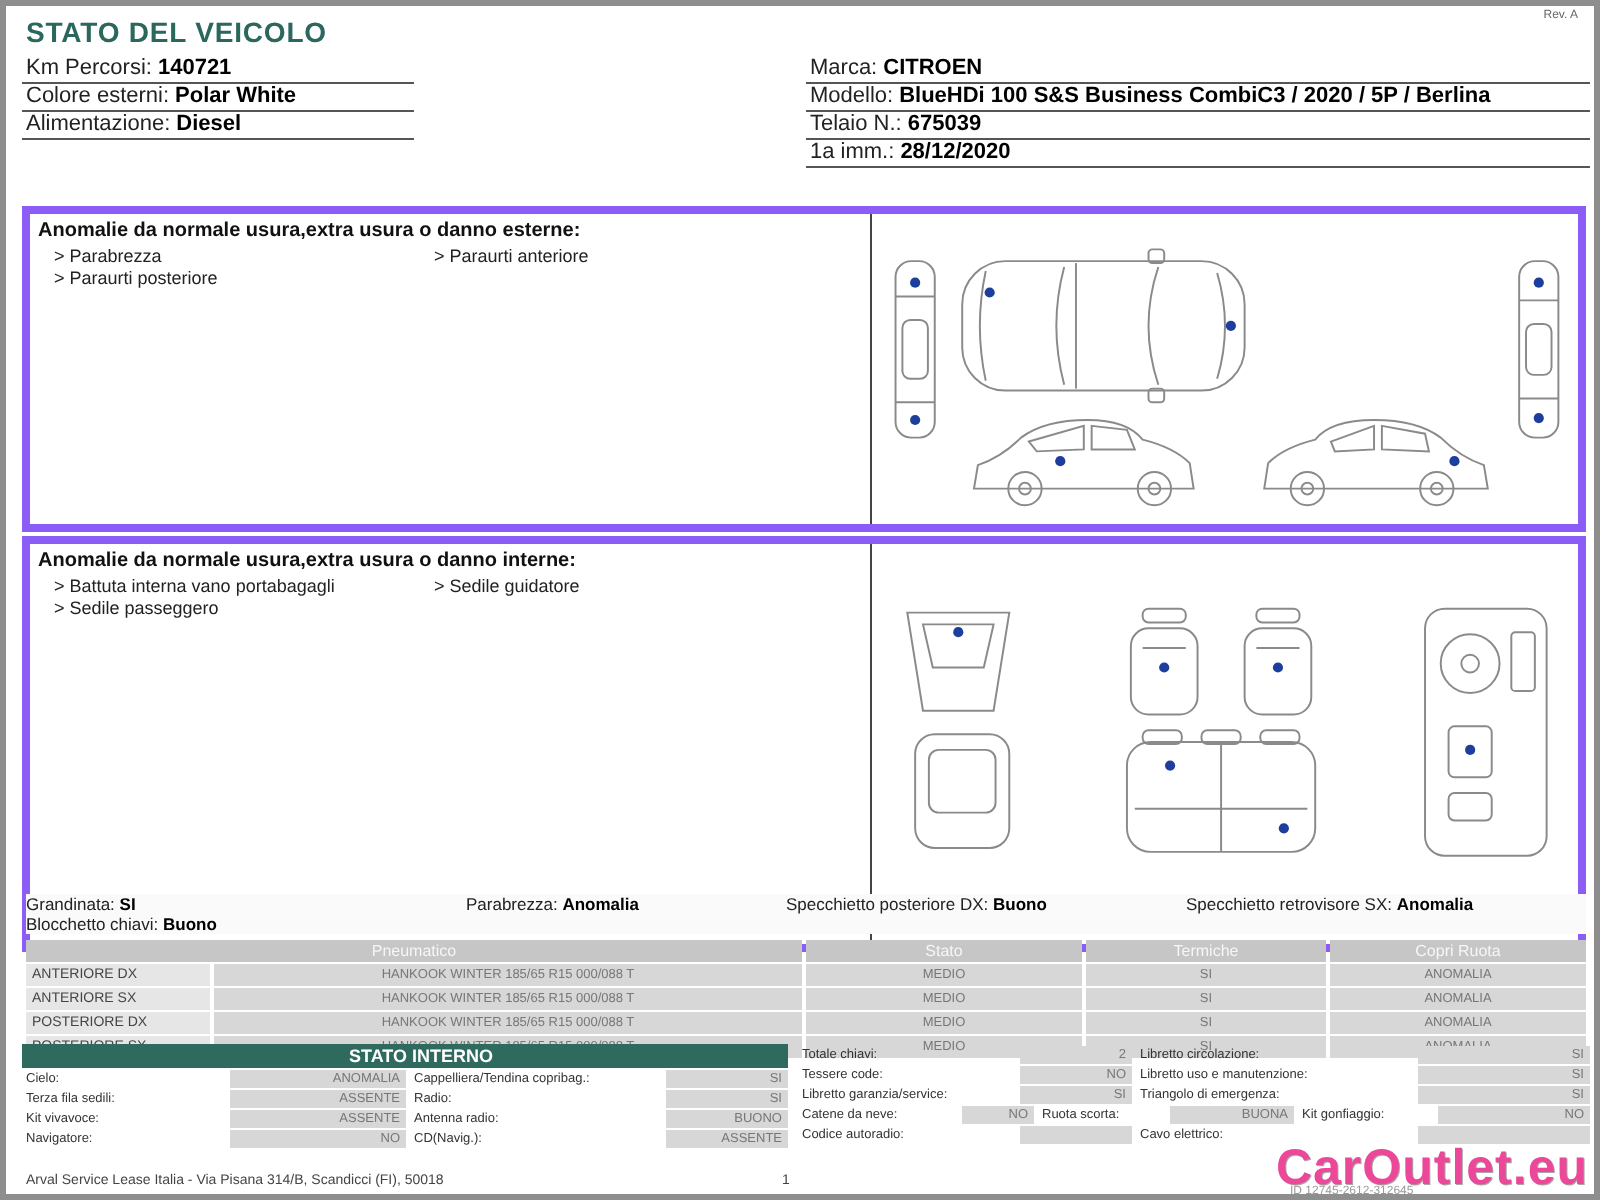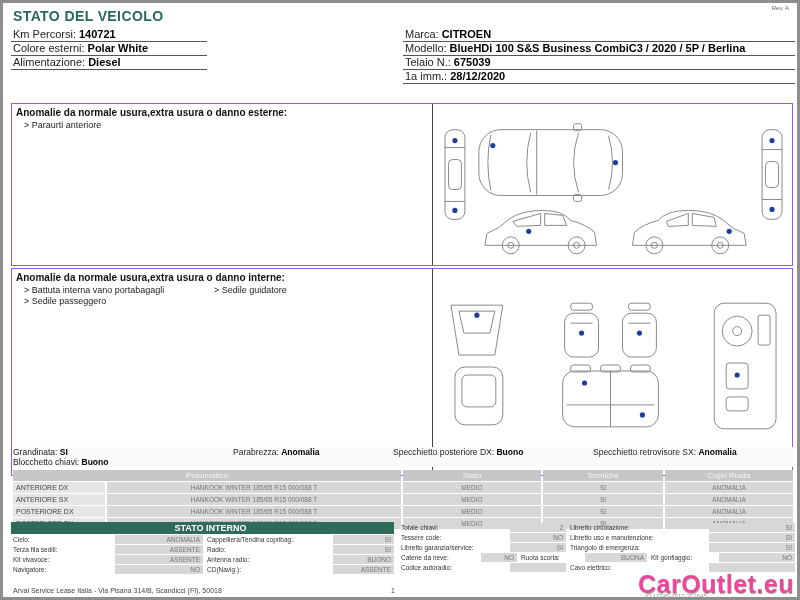--- a/index.html
+++ b/index.html
@@ -11,21 +11,21 @@
   
   .title{position:absolute;left:10px;top:5px;font-size:14px;font-weight:bold;color:#2a675c;letter-spacing:.4px;}
   .rev{position:absolute;right:8px;top:2px;font-size:6px;color:#666;}
   .fields{position:absolute;top:25px;}
   .fields-left{left:8px;width:196px;}
   .fields-right{left:400px;width:392px;}
   .field-row{display:flex;border-bottom:1px solid #555;font-size:11px;height:13px;line-height:12px;white-space:nowrap;overflow:hidden;padding:0 2px;}
   .flabel{margin-right:3px;color:#222;}
   .fvalue{font-weight:bold;color:#000;}
   
-  .section{position:absolute;left:8px;width:782px;border:1px solid #8b5cf6;box-sizing:border-box;background:#fff;}
+  .section{position:absolute;left:8px;width:782px;border:4px solid #8b5cf6;box-sizing:border-box;background:#fff;}
   .section-ext{top:100px;height:163px;}
   .section-int{top:265px;height:208px;}
   .section-title{font-size:10px;font-weight:bold;padding:3px 2px 2px 4px;color:#111;}
   .items{display:flex;padding-left:12px;font-size:9px;color:#222;}
   .icol1{width:150px;margin-right:40px;}
   .icol2{flex:1;}
   .item{line-height:11px;padding-left:9px;text-indent:-9px;}
   .diagram-area{position:absolute;top:0;left:420px;right:0;bottom:0;border-left:1px solid #444;}
   .diagram-area svg{width:100%;height:100%;display:block;}
   
@@ -96,20 +96,24 @@
     </div>
     <div class="field-row">
       <span class="flabel">1a imm.:</span>
       <span class="fvalue">28/12/2020</span>
     </div>
   </div>
 
   <div class="section section-ext">
     <div class="section-title">Anomalie da normale usura,extra usura o danno esterne:</div>
     <div class="items">
+      <div class="icol1">
+        <div class="item">&gt; Parabrezza</div>
+        <div class="item">&gt; Paraurti posteriore</div>
+      </div>
       <div class="icol2">
         <div class="item">&gt; Paraurti anteriore</div>
       </div>
     </div>
     <div class="diagram-area">
       <svg viewBox="0 0 360 158">
         <g fill="none" stroke="#8a8a8a" stroke-width="1">
           <g>
             <rect x="12" y="24" width="20" height="90" rx="8"></rect>
             <line x1="12" y1="42" x2="32" y2="42"></line>

